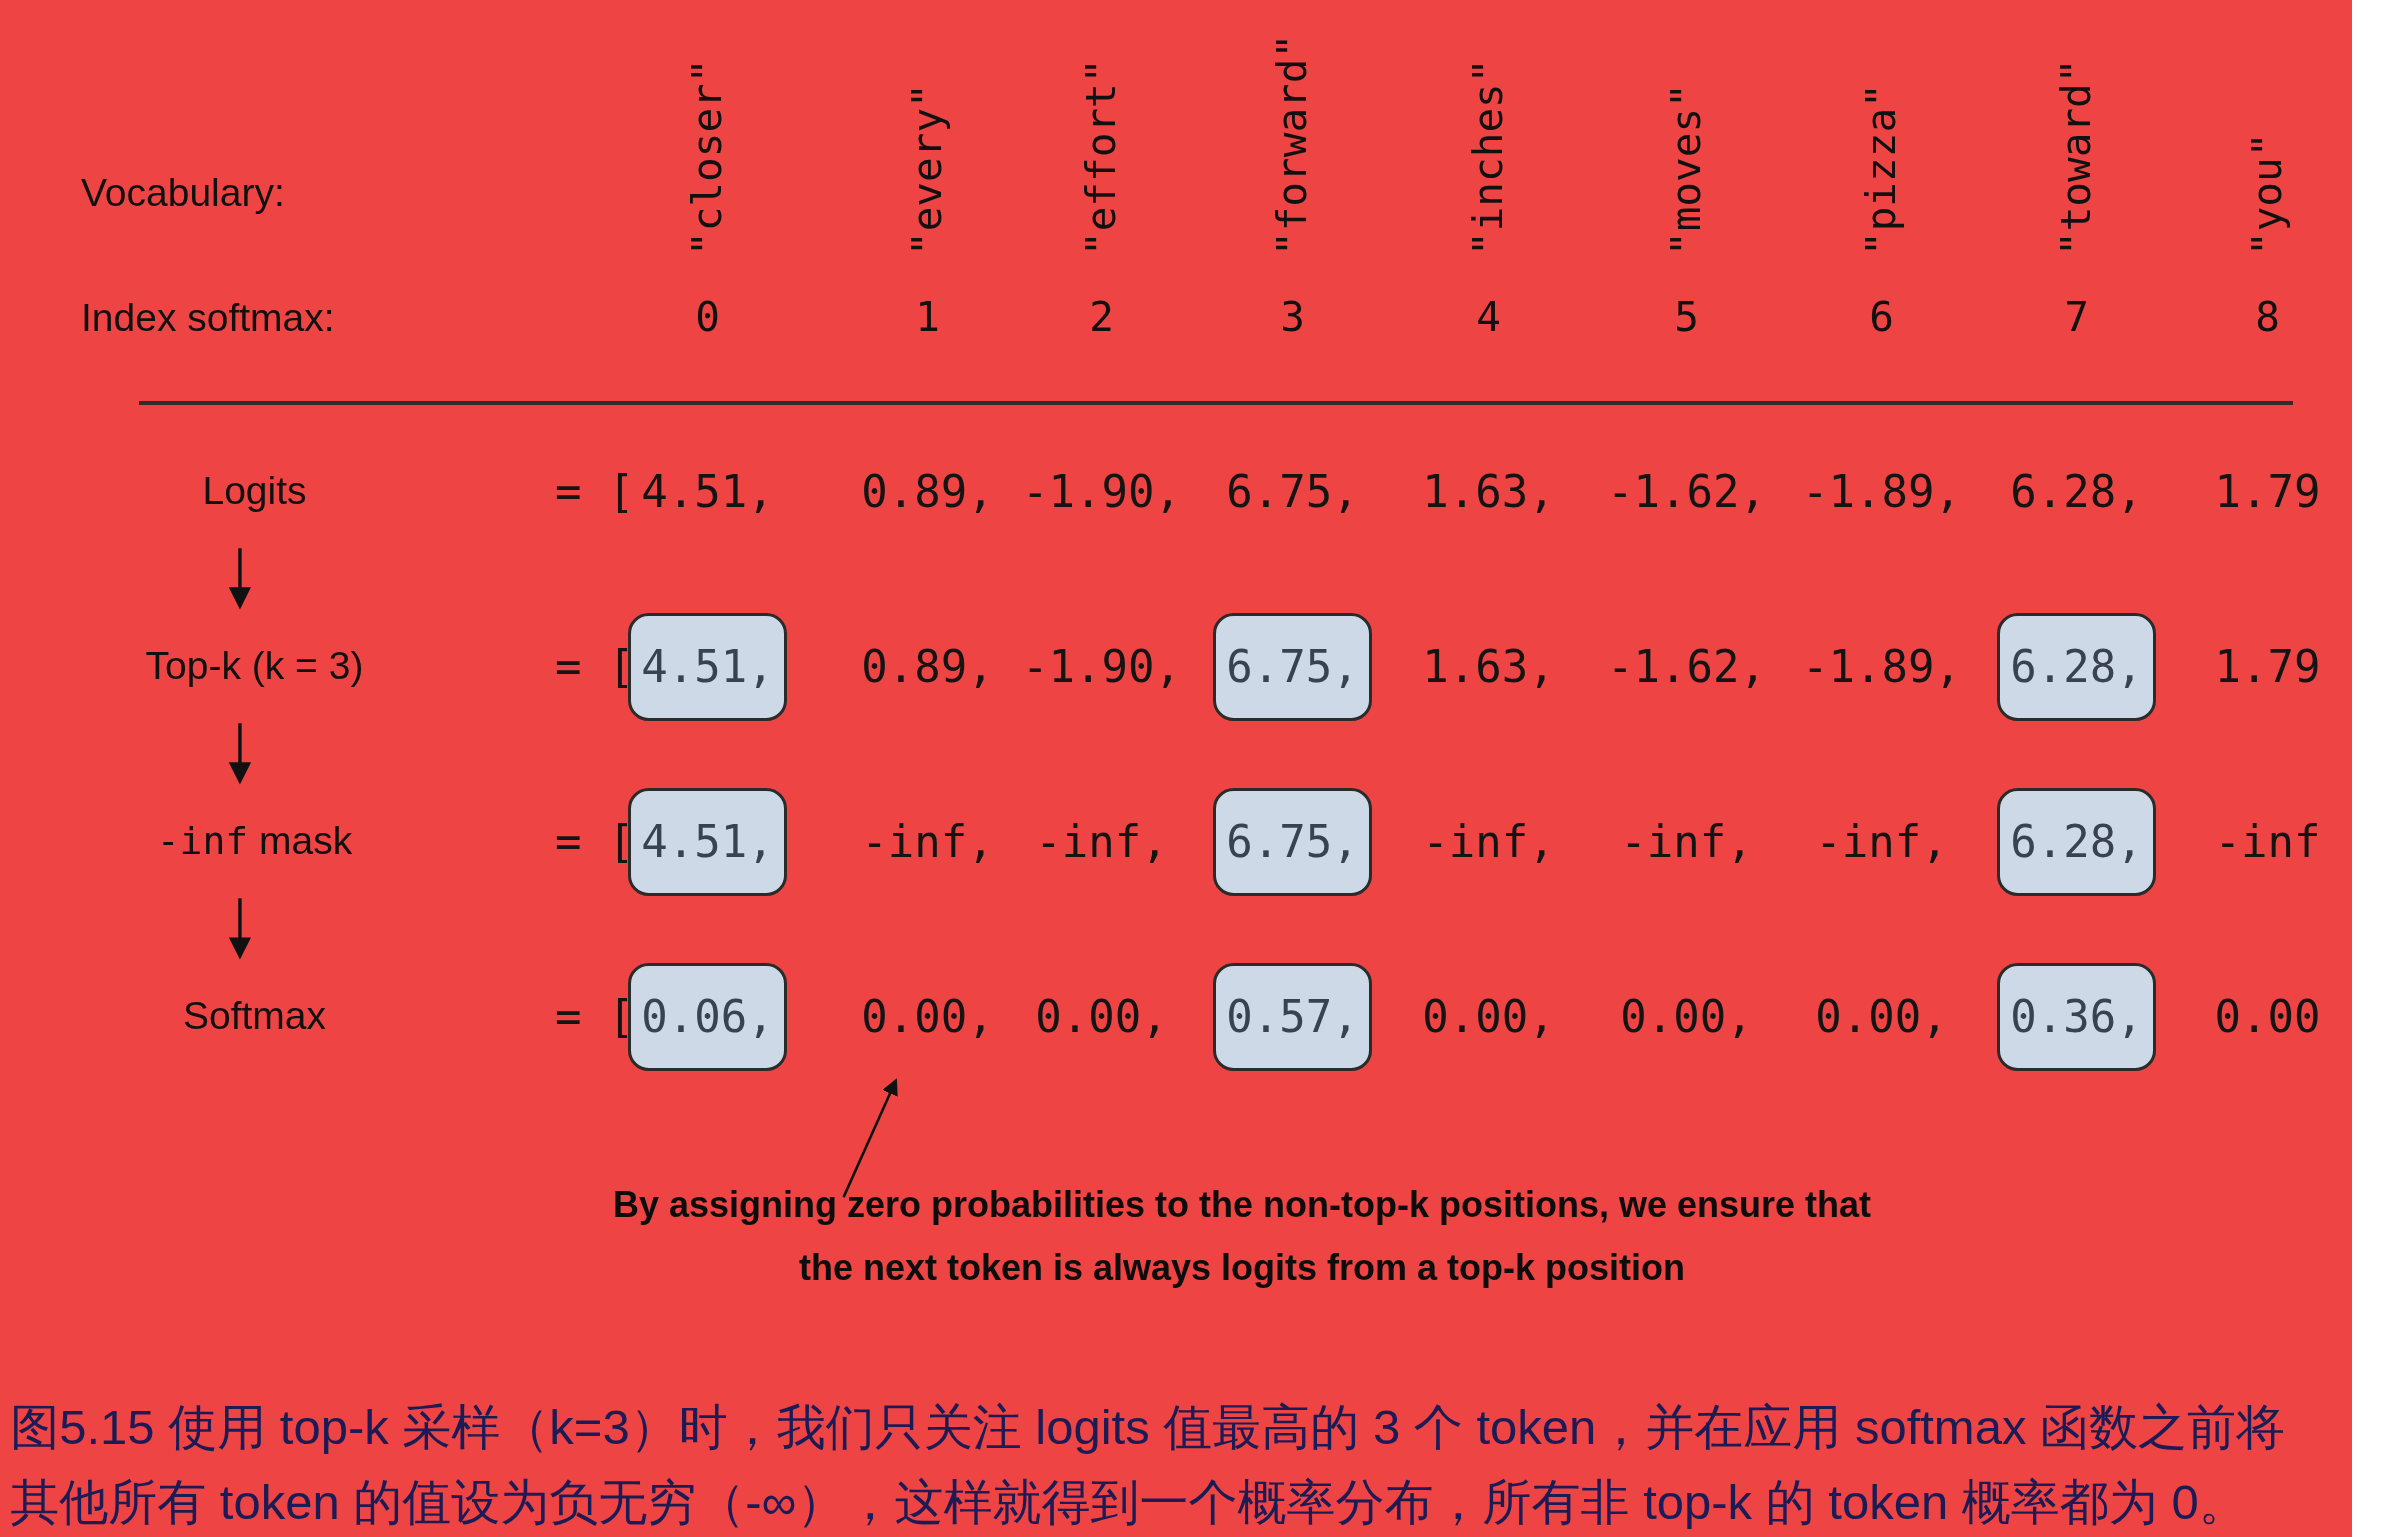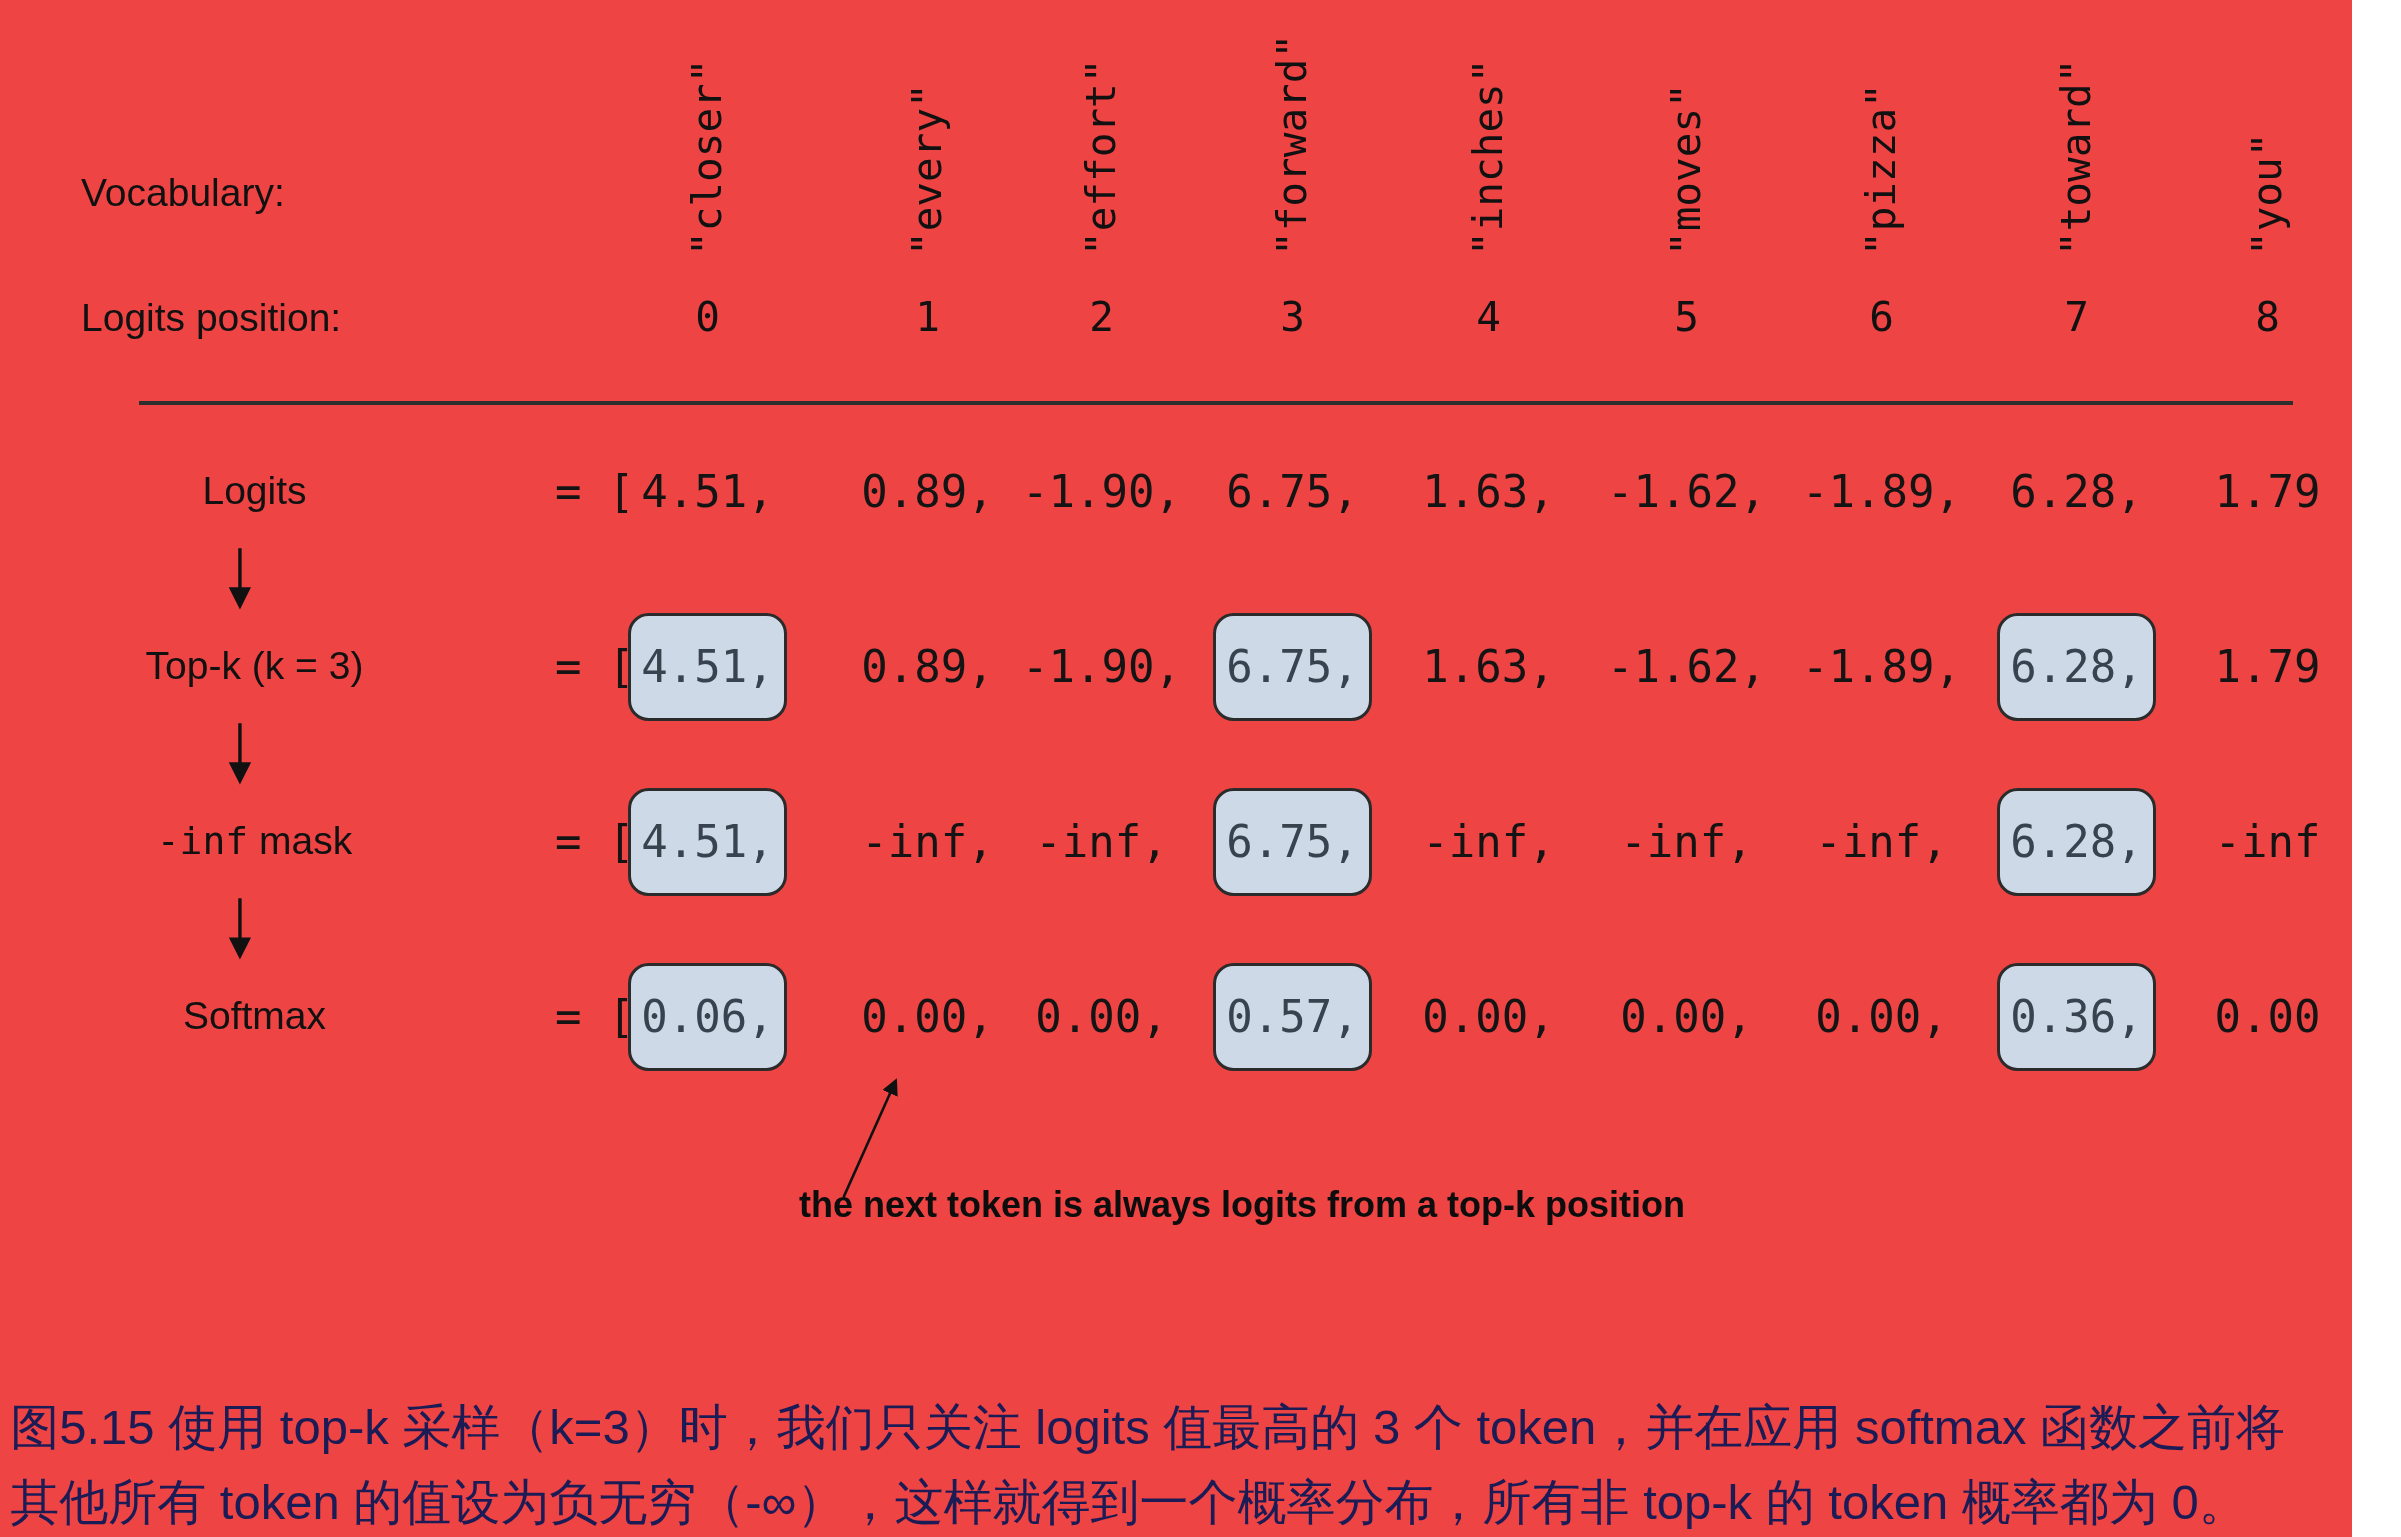--- a/index.html
+++ b/index.html
@@ -55,21 +55,21 @@
   .caption div{white-space:nowrap;}
 
   .caret{position:absolute;left:2383px;top:1483px;width:4.3px;height:36px;background:#1b1b55;}
 </style>
 </head>
 <body>
 
 <div class="canvas">
 
   <div class="hdr-label vocab-label">Vocabulary:</div>
-  <div class="hdr-label index-label">Logits position:</div>
+  <div class="hdr-label index-label">Index softmax:</div>
 
   <span class="vword c0">"closer"</span>
   <span class="vword c1">"every"</span>
   <span class="vword c2">"effort"</span>
   <span class="vword c3">"forward"</span>
   <span class="vword c4">"inches"</span>
   <span class="vword c5">"moves"</span>
   <span class="vword c6">"pizza"</span>
   <span class="vword c7">"toward"</span>
   <span class="vword c8">"you"</span>
@@ -224,20 +224,21 @@
         <path d="M0,0 L10,5 L0,10 z" fill="#111"></path>
       </marker>
     </defs>
     <line x1="281" y1="642" x2="281" y2="706" stroke="#111" stroke-width="4" marker-end="url(#ah)"></line>
     <line x1="281" y1="847" x2="281" y2="911" stroke="#111" stroke-width="4" marker-end="url(#ah)"></line>
     <line x1="281" y1="1052" x2="281" y2="1116" stroke="#111" stroke-width="4" marker-end="url(#ah)"></line>
     <line x1="988" y1="1402" x2="1048" y2="1268" stroke="#111" stroke-width="3" marker-end="url(#ah)"></line>
   </svg>
 
   <div class="annotation">
+    <div>By assigning zero probabilities to the non-top-k positions, we ensure that</div>
     <div>the next token is always logits from a top-k position</div>
   </div>
 
   <div class="caption">
     <div>图5.15 使用 top-k 采样（k=3）时，我们只关注 logits 值最高的 3 个 token，并在应用 softmax 函数之前将</div>
     <div>其他所有 token 的值设为负无穷（-∞），这样就得到一个概率分布，所有非 top-k 的 token 概率都为 0。</div>
   </div>
   <div class="caret"></div>
 
 </div>

